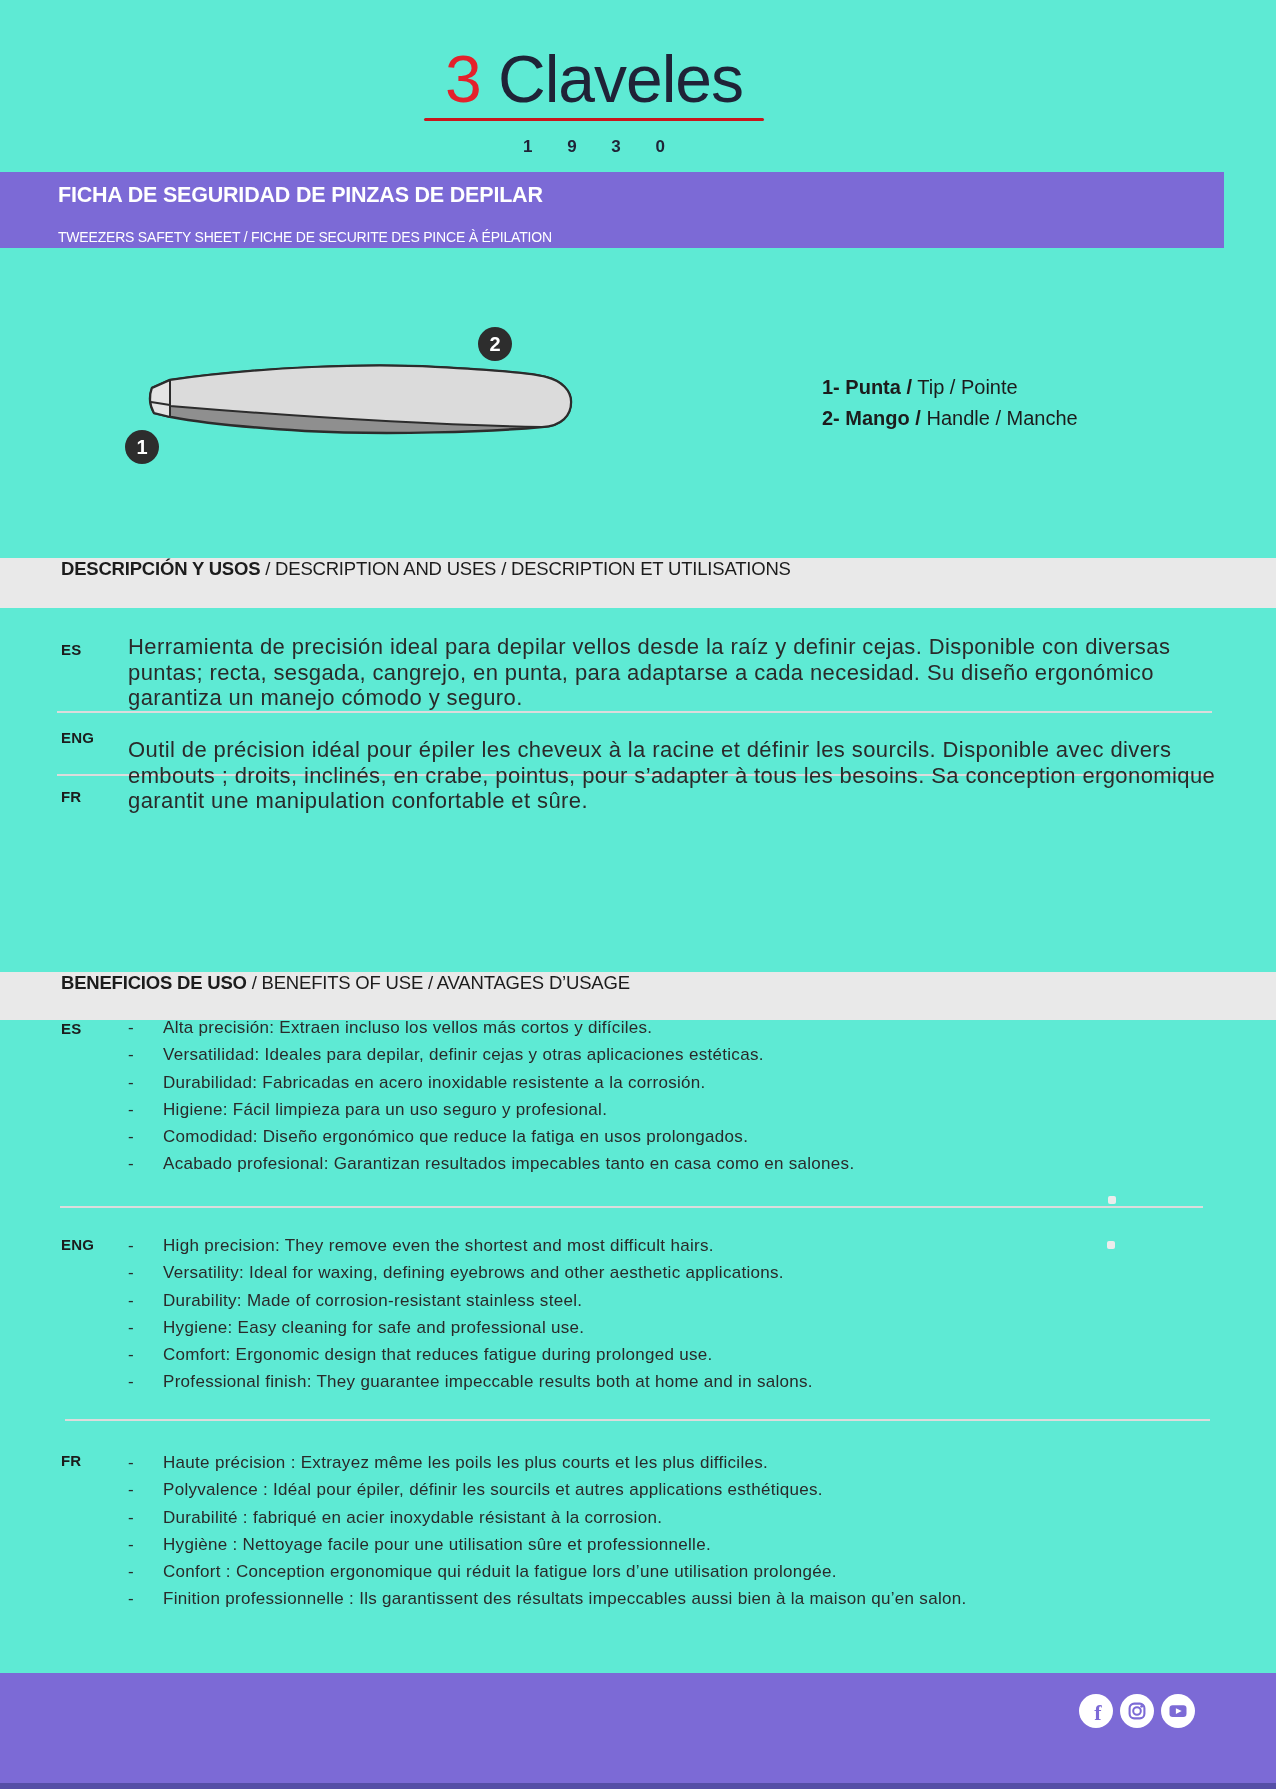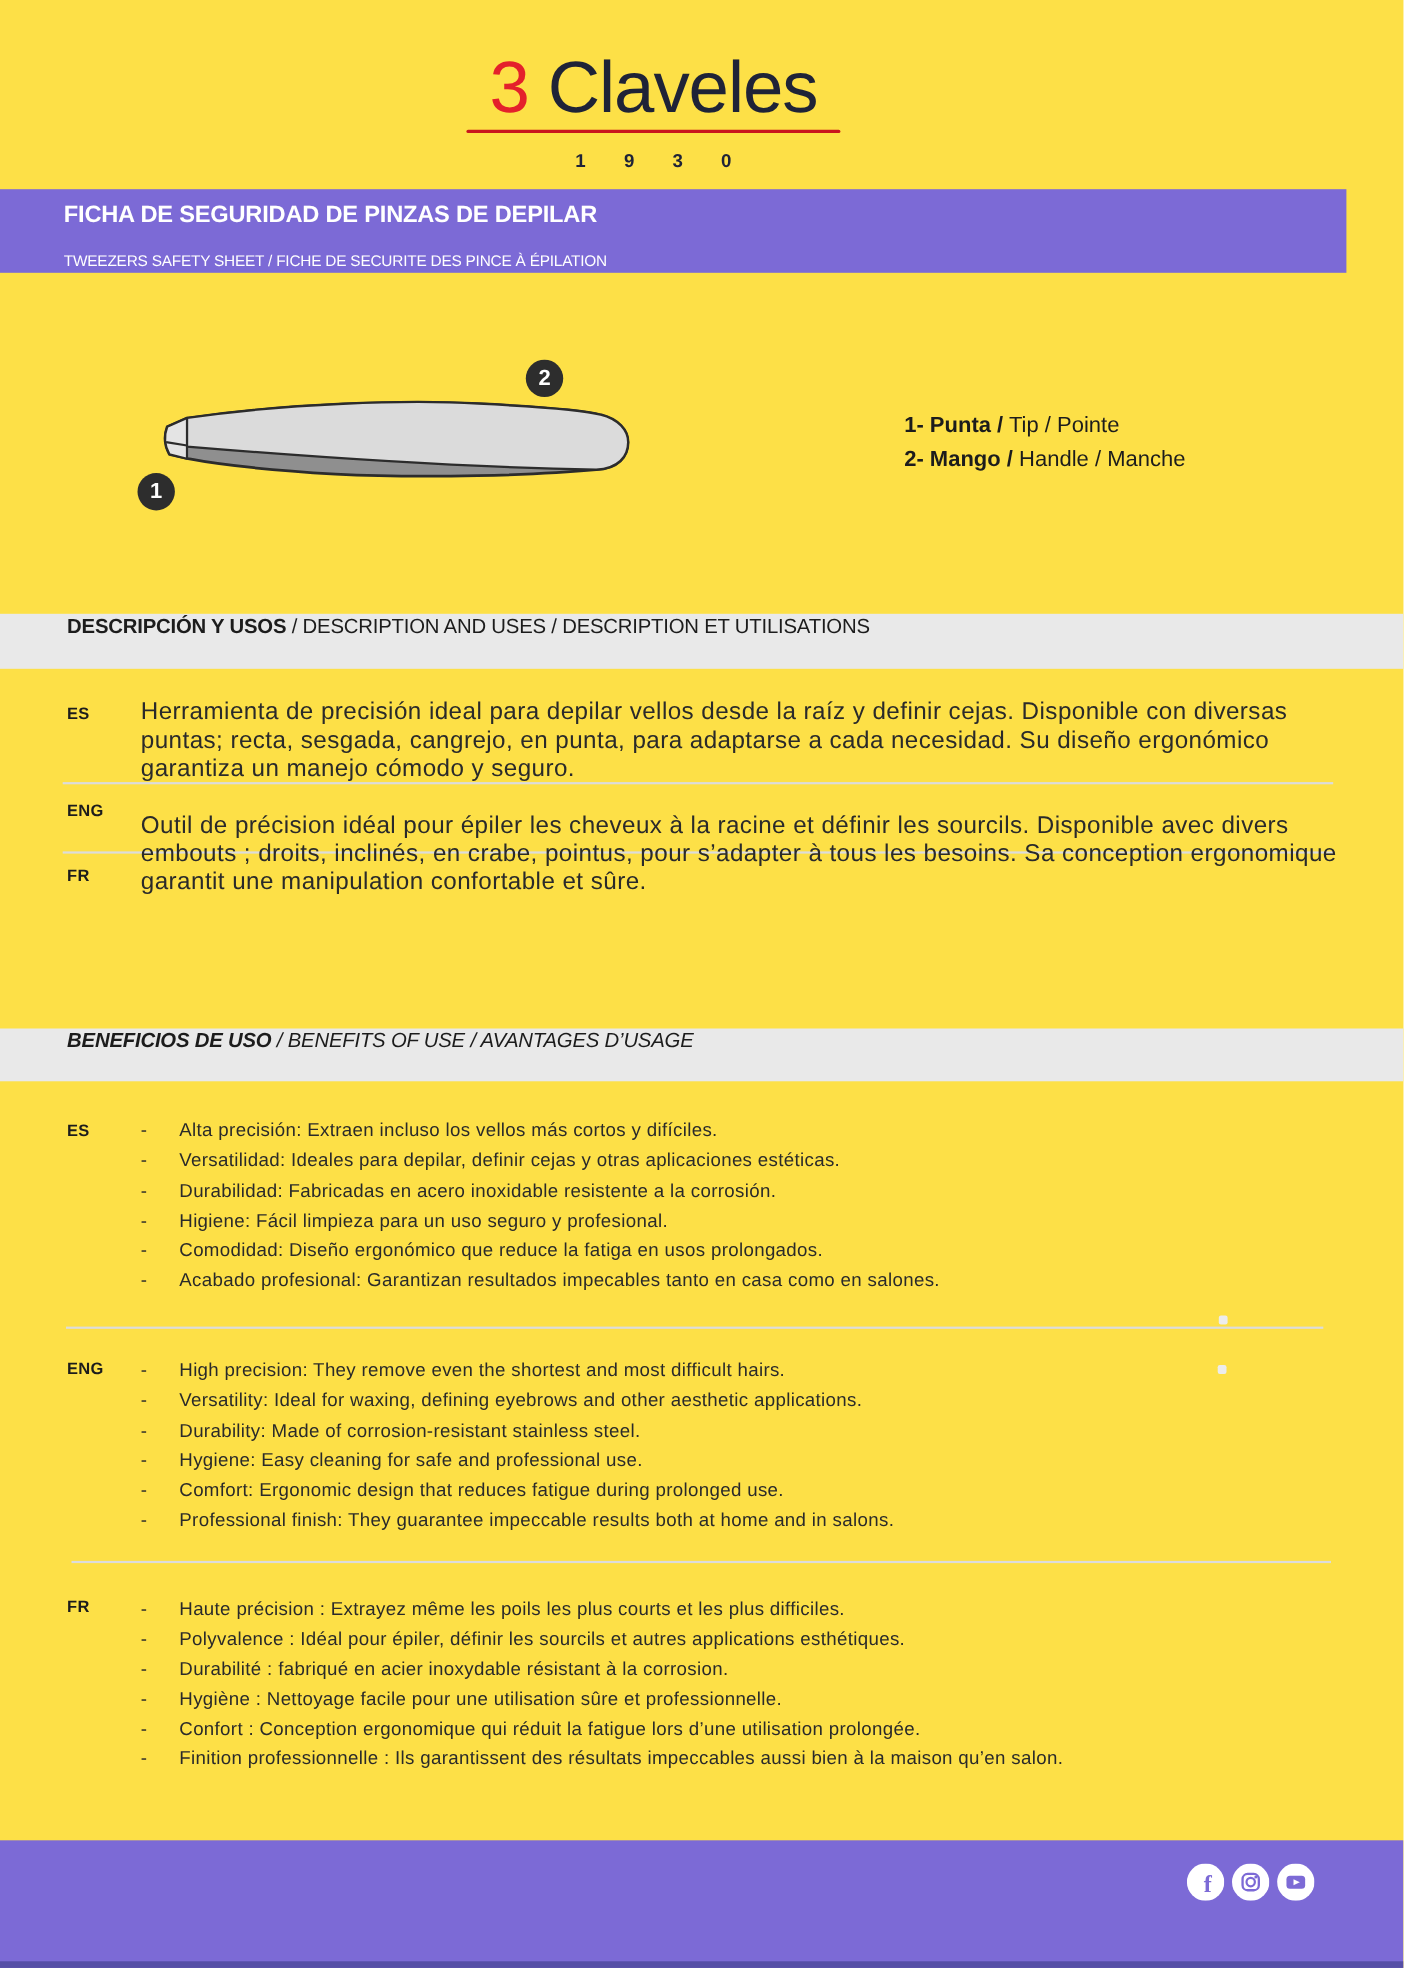--- a/index.html
+++ b/index.html
@@ -1,16 +1,16 @@
 <!DOCTYPE html>
 <html><head>
 <meta charset="utf-8">
 <style>
   html,body{margin:0;padding:0;background:#ffffff;}
-  .page{position:relative;width:1276px;height:1789px;background:#fde047;overflow:hidden;
+  .page{position:relative;width:1276px;height:1789px;background:#5eead4;overflow:hidden;
         font-family:"Liberation Sans",sans-serif;color:#2e2e2e;}
 
   
   .logo{position:absolute;left:424px;top:42px;width:340px;text-align:center;}
   .logo-text{font-size:66px;letter-spacing:-1px;color:#1f2337;white-space:nowrap;line-height:74px;}
   .logo-num{color:#e4212b;}
   .logo-rule{margin-top:2px;height:3px;background:#c9161d;border-radius:2px;}
   .logo-year{margin-top:16px;font-size:17px;font-weight:bold;letter-spacing:15px;text-indent:15px;color:#1f2337;}
 
   
@@ -24,21 +24,21 @@
   .badge{position:absolute;width:34px;height:34px;border-radius:50%;background:#2d2d2d;color:#fff;
          font-size:20px;font-weight:bold;display:flex;align-items:center;justify-content:center;}
   .badge-1{left:125px;top:430px;}
   .badge-2{left:478px;top:327px;}
   .legend{position:absolute;left:822px;top:372px;font-size:20px;line-height:31px;color:#1c1c1c;}
 
   
   .band{position:absolute;left:0;width:1276px;background:#e9e9e9;display:flex;
         box-sizing:border-box;padding-left:61px;font-size:18.5px;letter-spacing:-0.2px;color:#1c1c1c;}
   .band-1{top:558px;height:50px;}
-  .band-2{top:935px;height:48px;font-style:italic;}
+  .band-2{top:972px;height:48px;}
 
   .lang-label{position:absolute;left:61px;font-size:15px;font-weight:bold;color:#1c1c1c;letter-spacing:0.2px;}
   .para{position:absolute;left:128px;width:1088px;font-size:22px;line-height:25.5px;letter-spacing:0.4px;color:#2a2a2a;}
   .divider{position:absolute;height:2px;background:#dcdcdc;}
 
   .bullets{position:absolute;left:128px;width:1105px;margin:0;padding:0;list-style:none;
            font-size:17px;letter-spacing:0.3px;color:#2a2a2a;}
   .bullets li{display:flex;line-height:27.3px;}
   .bullets .dash{flex:0 0 35px;width:35px;}
   .bullets .btext{flex:1;}

